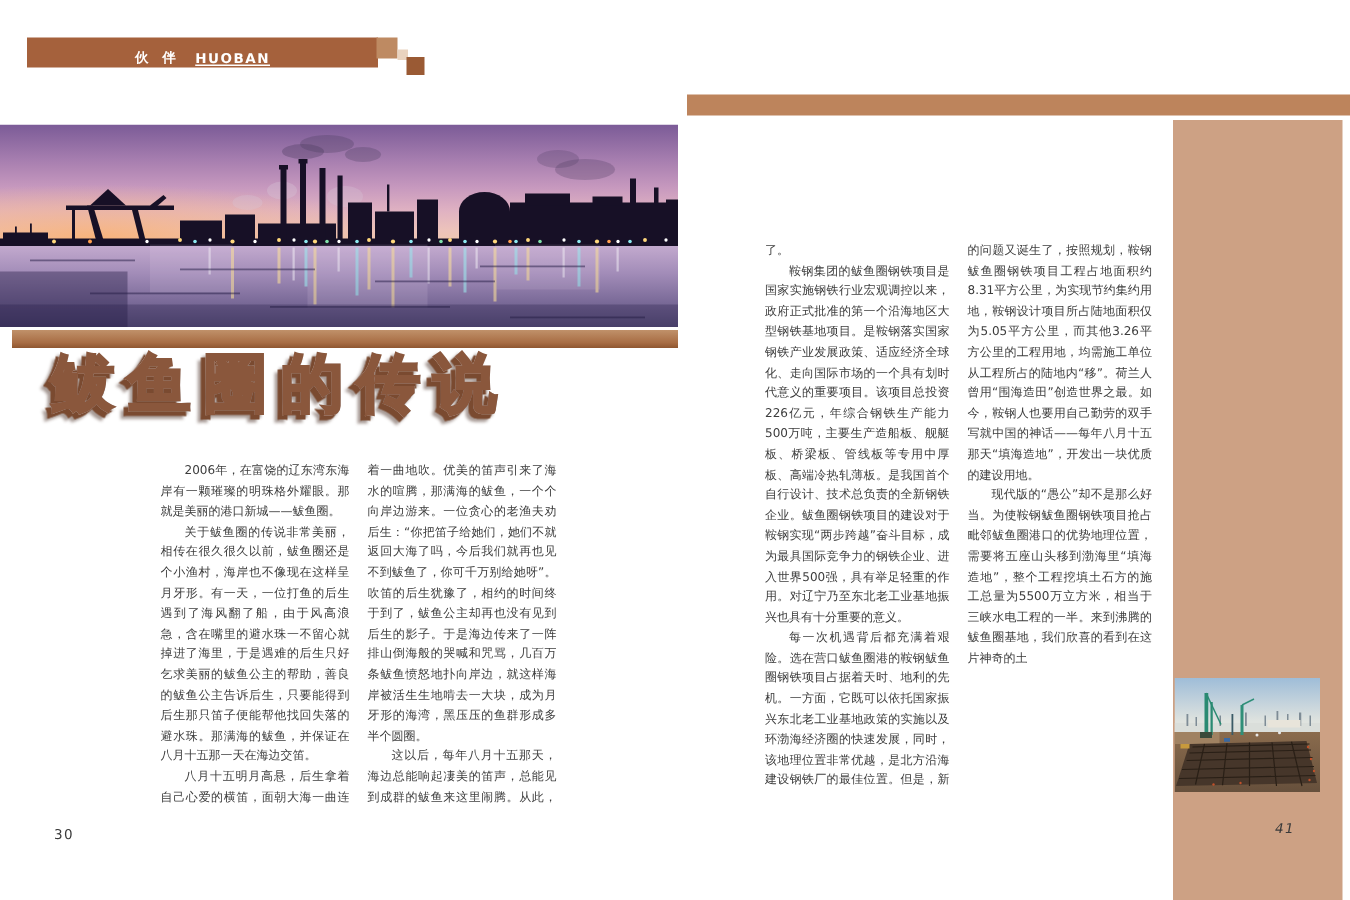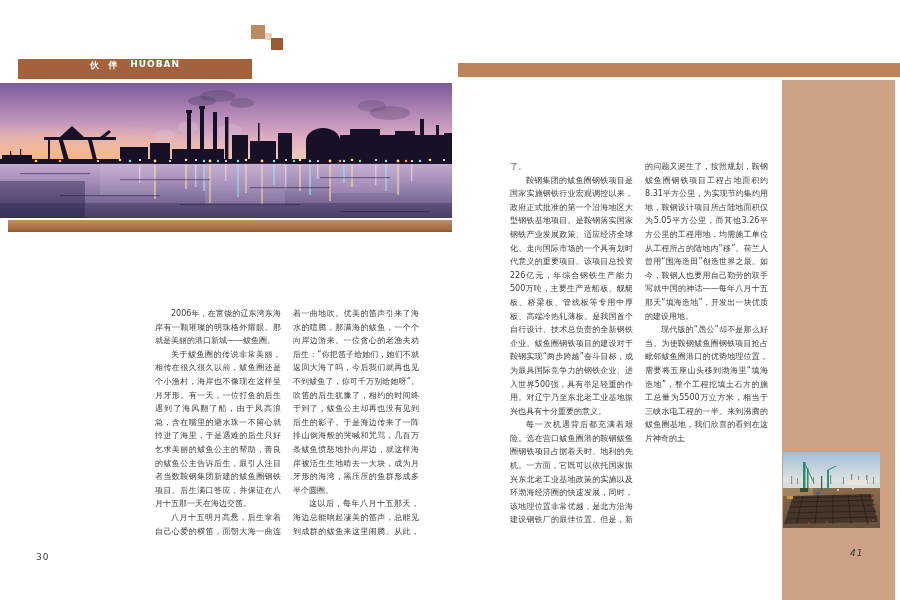--- a/index.html
+++ b/index.html
@@ -1,23 +1,23 @@
 <!DOCTYPE html>
 <html><head>
 <meta charset="utf-8">
 <style>
   html,body{margin:0;padding:0;background:#e8e8e8;}
   .sheet{position:relative;width:900px;height:600px;background:#ffffff;overflow:hidden;
          font-family:"DejaVu Sans","Liberation Sans",sans-serif;}
 
   
   .header-bar{position:absolute;left:18px;top:25px;width:234px;height:20px;
-    background:#a5613c;color:#fff;display:flex;align-items:flex-start;justify-content:center;
-    font-size:9px;font-weight:bold;letter-spacing:3px;margin-top:34px;}
-  .header-bar .en{margin-left:10px;letter-spacing:1px;}
+    background:#a5613c;color:#fff;display:flex;align-items:flex-end;justify-content:center;
+    font-size:9px;font-weight:bold;letter-spacing:3px;}
+  .header-bar .en{margin-left:10px;letter-spacing:1px;text-decoration:underline;}
   .sq{position:absolute;}
   .sq1{left:251px;top:25px;width:14px;height:14px;background:#be8a62;}
   .sq2{left:265px;top:33px;width:7px;height:7px;background:#e9d3bf;}
   .sq3{left:271px;top:38px;width:12px;height:12px;background:#9a5a34;}
 
   
   .main-photo{position:absolute;left:0;top:83px;width:452px;height:135px;display:block;}
   .band-left{position:absolute;left:8px;top:220px;width:444px;height:12px;
     background:linear-gradient(180deg,#c0916a 0%,#a86d44 70%,#8f5630 100%);}
   .page-title{position:absolute;left:34px;top:233px;font-size:42px;font-weight:bold;
@@ -25,21 +25,21 @@
     color:#b9b9c2;
     background:linear-gradient(180deg,#f2f2f4 0%,#c6c6cd 35%,#8d8d98 70%,#dcdce2 100%);
     -webkit-background-clip:text;background-clip:text;-webkit-text-fill-color:transparent;
     -webkit-text-stroke:2px #8a573c;
     filter:drop-shadow(-3px 3px 0 #7a4a30) drop-shadow(-2px 2px 1px rgba(60,30,20,.45));}
 
   .body-text{position:absolute;font-size:8px;line-height:13.6px;color:#3c3c3c;
     text-align:justify;column-count:2;column-gap:12px;column-fill:auto;overflow:hidden;}
   .body-text p{margin:0;text-indent:2em;}
   .body-text p.noindent{text-indent:0;}
-  .left-text{left:107px;top:307px;width:264px;height:238px;margin-left:48px;}
+  .left-text{left:107px;top:307px;width:264px;height:238px;}
   .right-text{left:510px;top:160px;width:258px;height:378px;}
 
   .folio{position:absolute;font-size:9px;letter-spacing:1px;color:#3a3a3a;}
   .folio-left{left:36px;top:552px;}
   .folio-right{left:850px;top:548px;font-style:italic;}
 
   
   .band-right{position:absolute;left:458px;top:63px;width:442px;height:14px;background:#bd845c;}
   .tan-panel{position:absolute;left:782px;top:80px;width:113px;height:520px;background:#cda184;}
   .site-photo{position:absolute;left:783px;top:452px;width:97px;height:76px;display:block;}
@@ -219,24 +219,25 @@
       <rect x="250" y="104" width="80" height="1.2" opacity="0.5"></rect>
         <rect x="60" y="112" width="100" height="1.2" opacity="0.5"></rect>
       <rect x="320" y="94" width="70" height="1.2" opacity="0.5"></rect>
         <rect x="180" y="121" width="120" height="1.2" opacity="0.5"></rect>
       <rect x="340" y="128" width="90" height="1.2" opacity="0.5"></rect>
     </g>
   </svg>
 
   <div class="band-left"></div>
 
+  <div class="page-title">鲅鱼圈的传说</div>
 
   <div class="body-text left-text">
     <p>2006年，在富饶的辽东湾东海岸有一颗璀璨的明珠格外耀眼。那就是美丽的港口新城——鲅鱼圈。</p>
-    <p>关于鲅鱼圈的传说非常美丽，相传在很久很久以前，鲅鱼圈还是个小渔村，海岸也不像现在这样呈月牙形。有一天，一位打鱼的后生遇到了海风翻了船，由于风高浪急，含在嘴里的避水珠一不留心就掉进了海里，于是遇难的后生只好乞求美丽的鲅鱼公主的帮助，善良的鲅鱼公主告诉后生，最引人注目者当数鞍钢集团新建的鲅鱼圈钢铁项目。后生满口答应，并保证在八月十五那一天在海边交笛。</p>
+    <p>关于鲅鱼圈的传说非常美丽，相传在很久很久以前，鲅鱼圈还是个小渔村，海岸也不像现在这样呈月牙形。有一天，一位打鱼的后生遇到了海风翻了船，由于风高浪急，含在嘴里的避水珠一不留心就掉进了海里，于是遇难的后生只好乞求美丽的鲅鱼公主的帮助，善良的鲅鱼公主告诉后生，只要能得到后生那只笛子便能帮他找回失落的避水珠。那满海的鲅鱼，并保证在八月十五那一天在海边交笛。</p>
     <p>八月十五明月高悬，后生拿着自己心爱的横笛，面朝大海一曲连着一曲地吹。优美的笛声引来了海水的喧腾，那满海的鲅鱼，一个个向岸边游来。一位贪心的老渔夫劝后生：“你把笛子给她们，她们不就返回大海了吗，今后我们就再也见不到鲅鱼了，你可千万别给她呀”。吹笛的后生犹豫了，相约的时间终于到了，鲅鱼公主却再也没有见到后生的影子。于是海边传来了一阵排山倒海般的哭喊和咒骂，几百万条鲅鱼愤怒地扑向岸边，就这样海岸被活生生地啃去一大块，成为月牙形的海湾，黑压压的鱼群形成多半个圆圈。</p>
     <p>这以后，每年八月十五那天，海边总能响起凄美的笛声，总能见到成群的鲅鱼来这里闹腾。从此，这个半月形的海岸渔村，就被人称为鲅鱼圈了。</p>
   </div>
 
   <div class="folio folio-left">30</div>
 
   <div class="band-right"></div>
   <div class="tan-panel"></div>
 
   <div class="body-text right-text">

